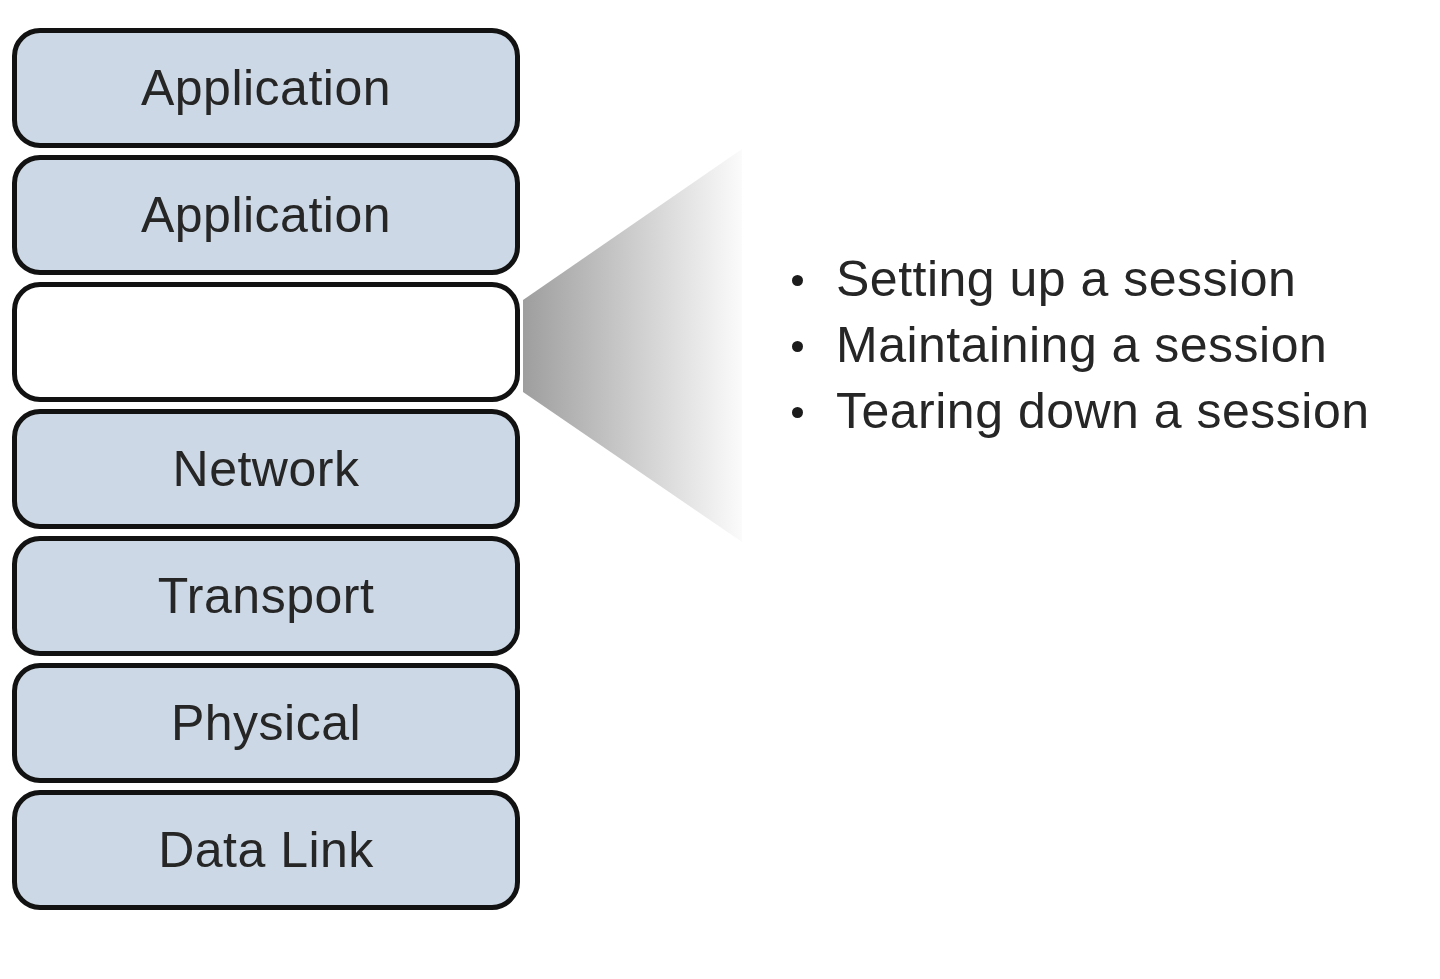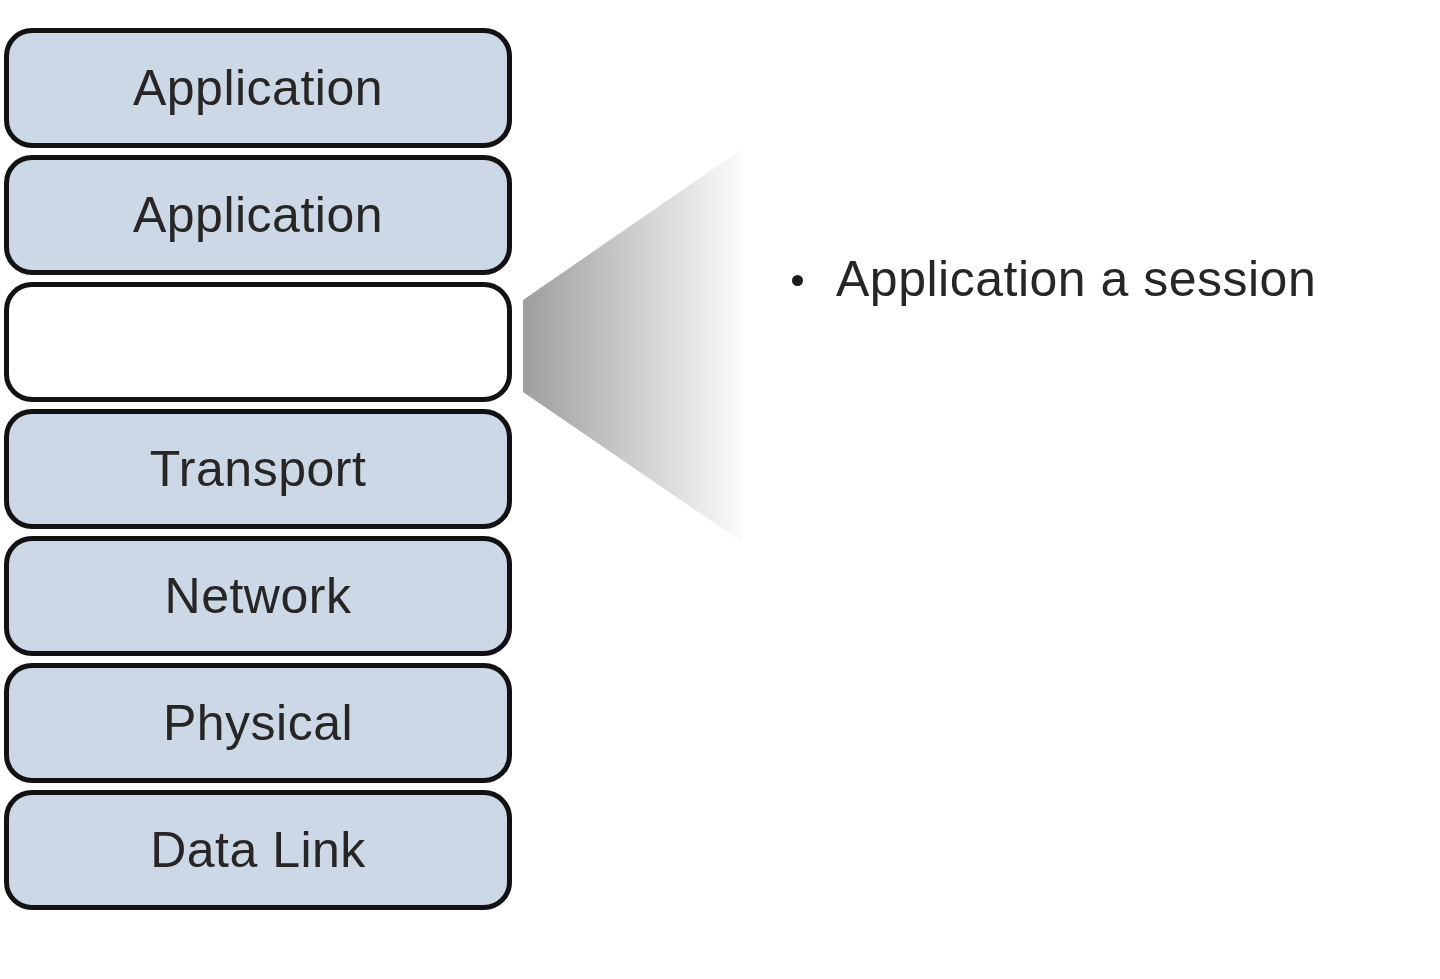--- a/index.html
+++ b/index.html
@@ -10,21 +10,21 @@
   }
   .canvas {
     position: relative;
     width: 1440px;
     height: 979px;
     background: #ffffff;
     overflow: hidden;
   }
   .layer-stack {
     position: absolute;
-    left: 4px;
+    left: 12px;
     top: 28px;
     width: 508px;
   }
   .layer {
     box-sizing: border-box;
     height: 120px;
     margin-bottom: 7px;
     background: var(--layer-fill, #ccd8e5);
     border: 5px solid var(--layer-border, #121212);
     border-radius: 28px;
@@ -92,33 +92,41 @@
     <div class="layer">
       <span>Application</span>
     </div>
     <div class="layer">
       <span>Application</span>
     </div>
     <div class="layer blank">
       <span></span>
     </div>
     <div class="layer">
-      <span>Transport</span>
+      <span>Network</span>
     </div>
     <div class="layer">
-      <span>Network</span>
+      <span>Transport</span>
     </div>
     <div class="layer">
       <span>Physical</span>
     </div>
     <div class="layer">
       <span>Data Link</span>
     </div>
   </div>
 
   <ul class="callout-list">
     <li>
       <span class="bullet-dot"></span>
-      <span>Application a session</span>
+      <span>Setting up a session</span>
+    </li>
+    <li>
+      <span class="bullet-dot"></span>
+      <span>Maintaining a session</span>
+    </li>
+    <li>
+      <span class="bullet-dot"></span>
+      <span>Tearing down a session</span>
     </li>
   </ul>
 
 </div>
 
 </body></html>

